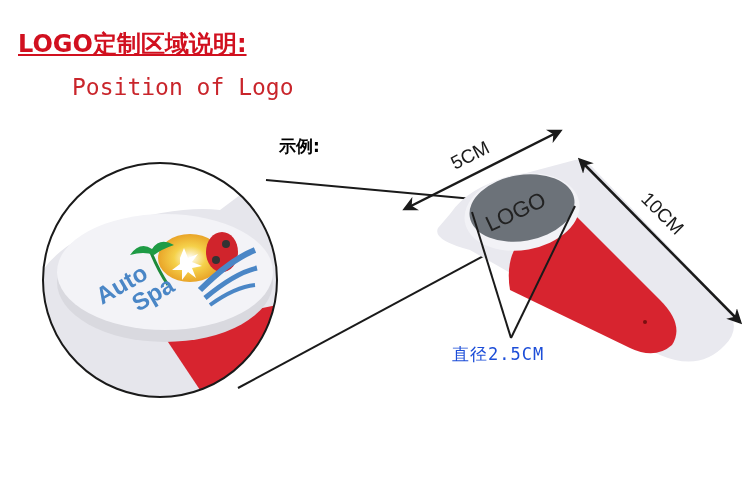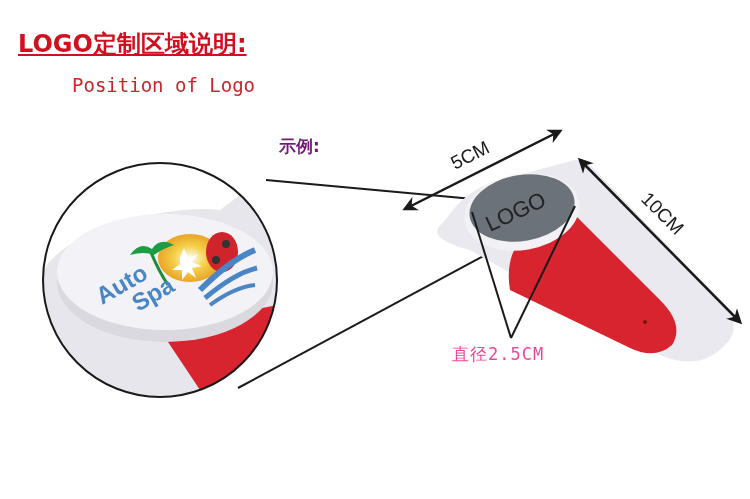--- a/index.html
+++ b/index.html
@@ -1,20 +1,20 @@
 <!DOCTYPE html>
 <html><head>
 <meta charset="utf-8">
 <style>
   html, body { margin: 0; padding: 0; background: #ffffff; }
   body { width: 750px; height: 499px; position: relative; overflow: hidden; font-family: "DejaVu Sans", sans-serif; }
   .title-cn { position: absolute; left: 18px; top: 28px; font-family: "DejaVu Sans", sans-serif; font-weight: bold; font-size: 24px; color: #d1101f; letter-spacing: 0px; white-space: nowrap; text-decoration: underline; }
-  .title-en { position: absolute; left: 72px; top: 74px; font-family: "DejaVu Sans Mono", monospace; font-size: 19px; color: #c9252b; white-space: nowrap; }
-  .example-label { position: absolute; left: 279px; top: 135px; font-family: "DejaVu Sans", sans-serif; font-weight: bold; font-size: 17px; color: #701a75; white-space: nowrap; }
-  .diameter-label { position: absolute; left: 452px; top: 343px; font-family: "DejaVu Sans Mono", monospace; font-size: 17px; color: #ec4899; white-space: nowrap; letter-spacing: 1px; }
+  .title-en { position: absolute; left: 72px; top: 74px; font-family: "DejaVu Sans Mono", monospace; font-size: 23px; color: #c9252b; white-space: nowrap; }
+  .example-label { position: absolute; left: 279px; top: 135px; font-family: "DejaVu Sans", sans-serif; font-weight: bold; font-size: 17px; color: #000000; white-space: nowrap; }
+  .diameter-label { position: absolute; left: 452px; top: 343px; font-family: "DejaVu Sans Mono", monospace; font-size: 17px; color: #1d4ed8; white-space: nowrap; letter-spacing: 1px; }
   svg.art { position: absolute; left: 0; top: 0; }
   .dim-text { font-family: "Liberation Sans", sans-serif; font-size: 19px; fill: #1a1a1a; }
   .logo-text { font-family: "Liberation Sans", sans-serif; font-size: 22px; fill: #222; }
 </style>
 </head>
 <body>
 
 <div class="title-cn">LOGO定制区域说明:</div>
 <div class="title-en">Position of Logo</div>
 <div class="example-label">示例:</div>

